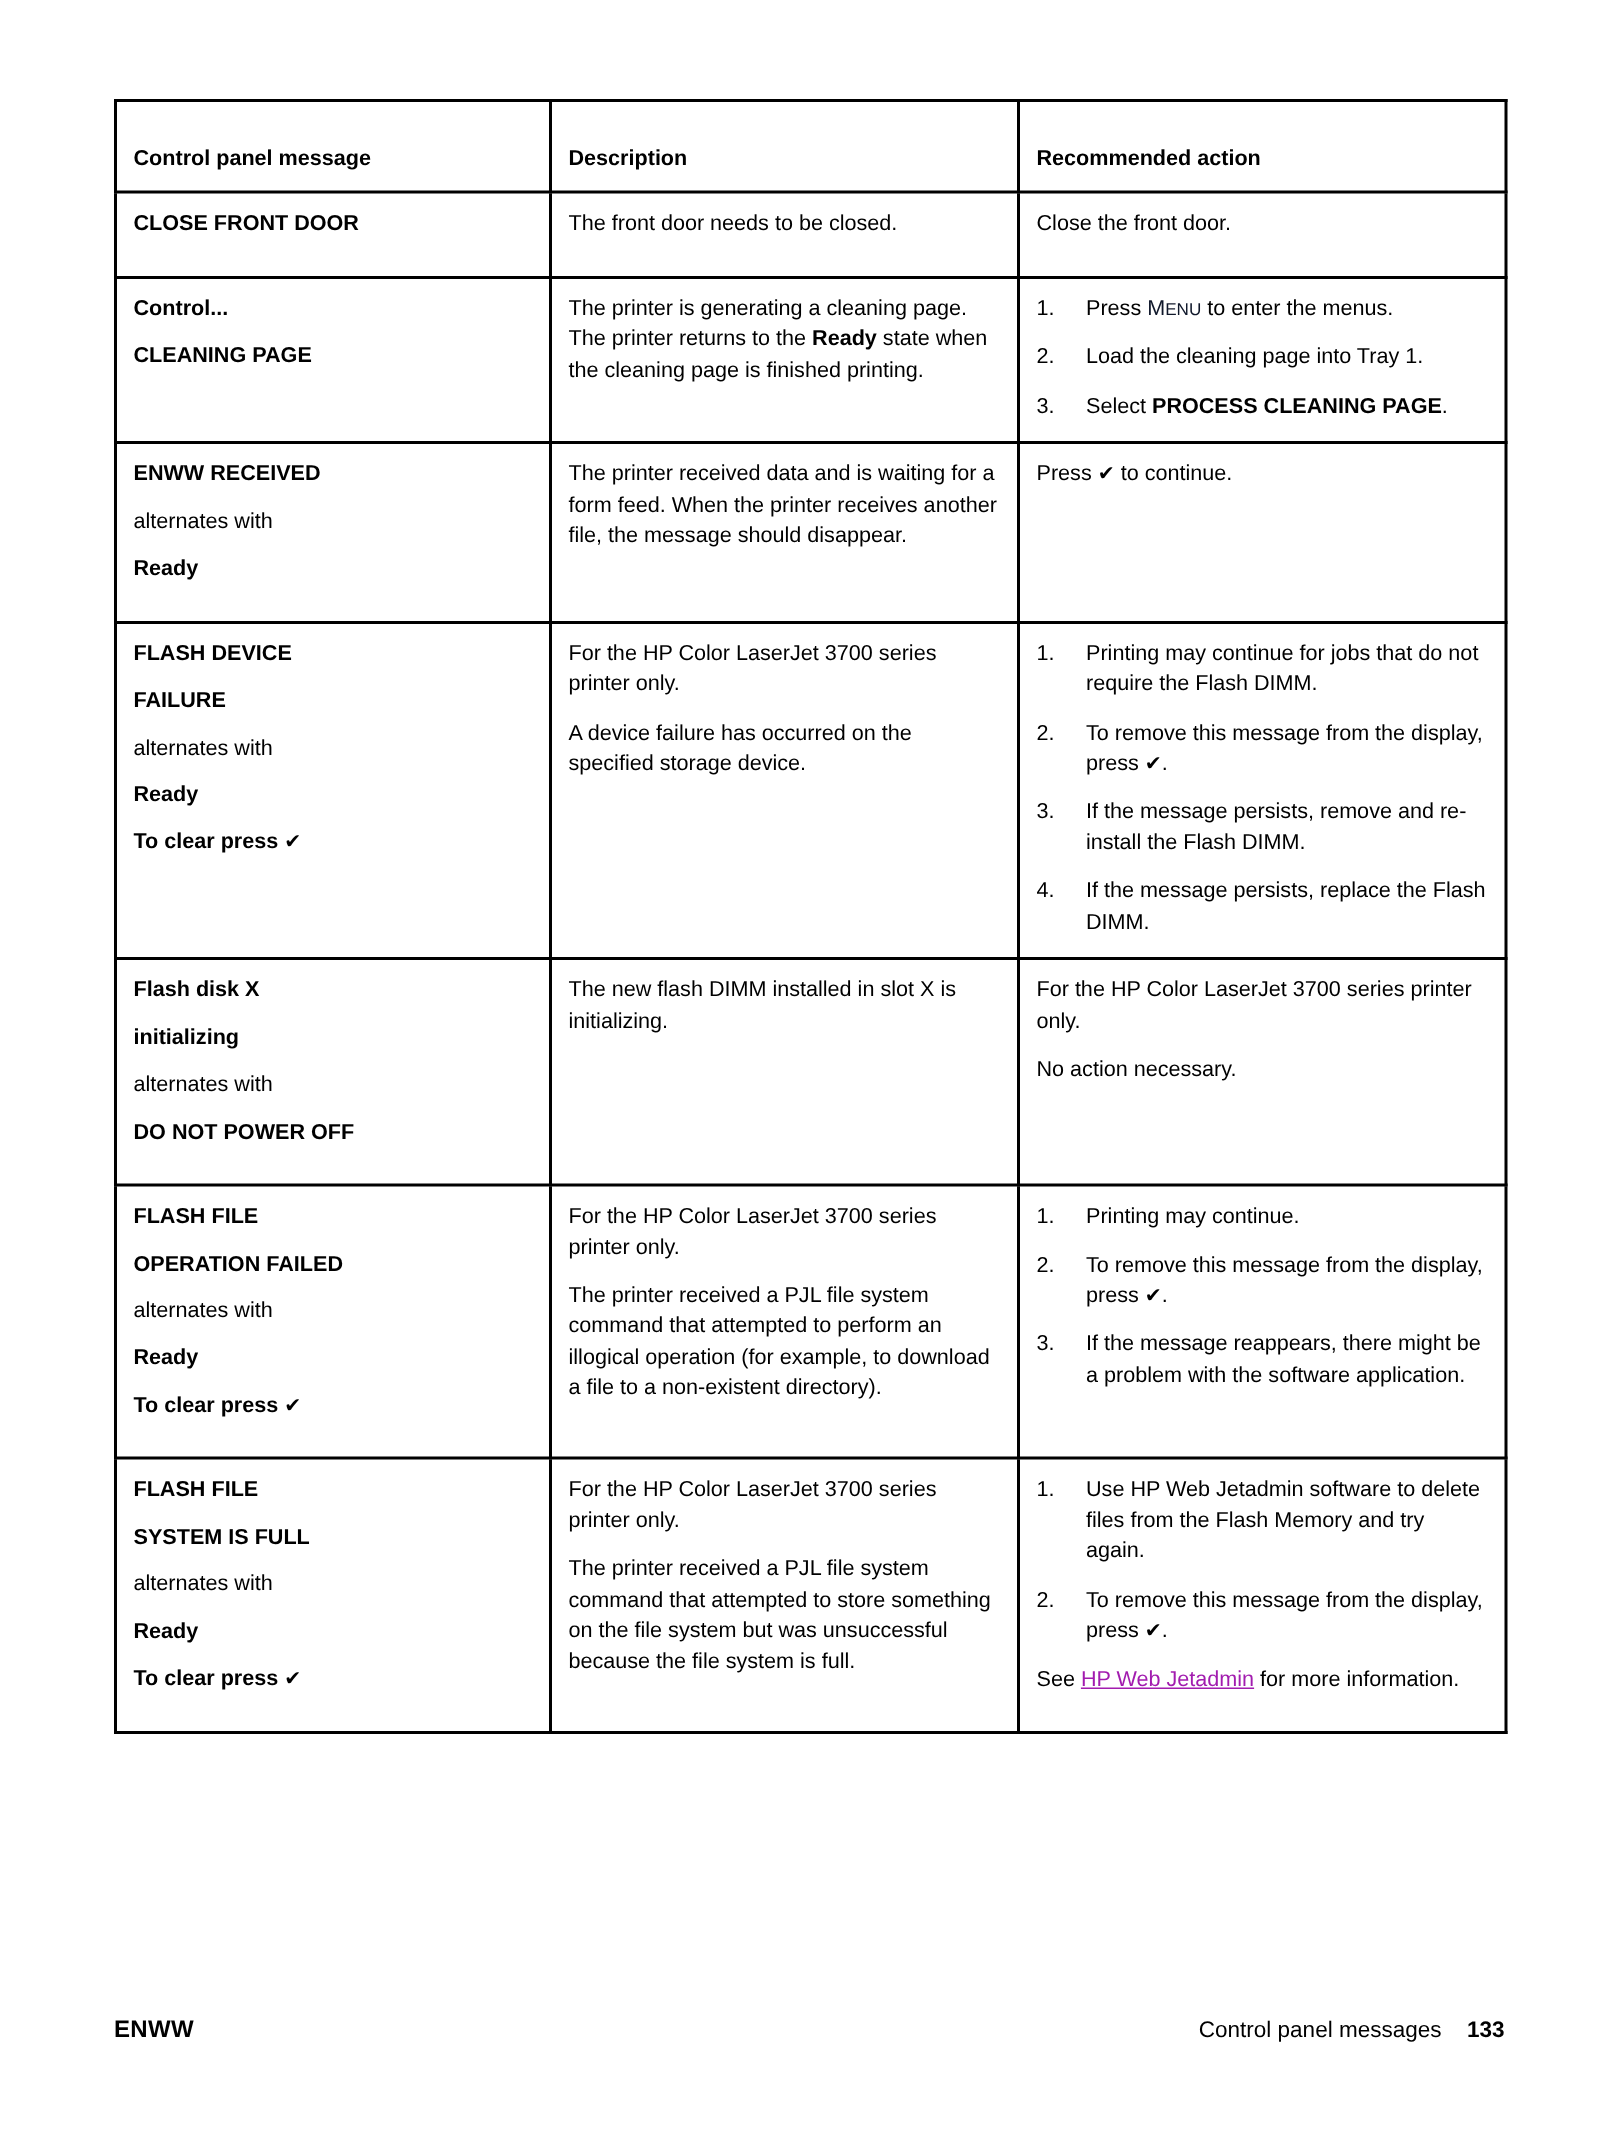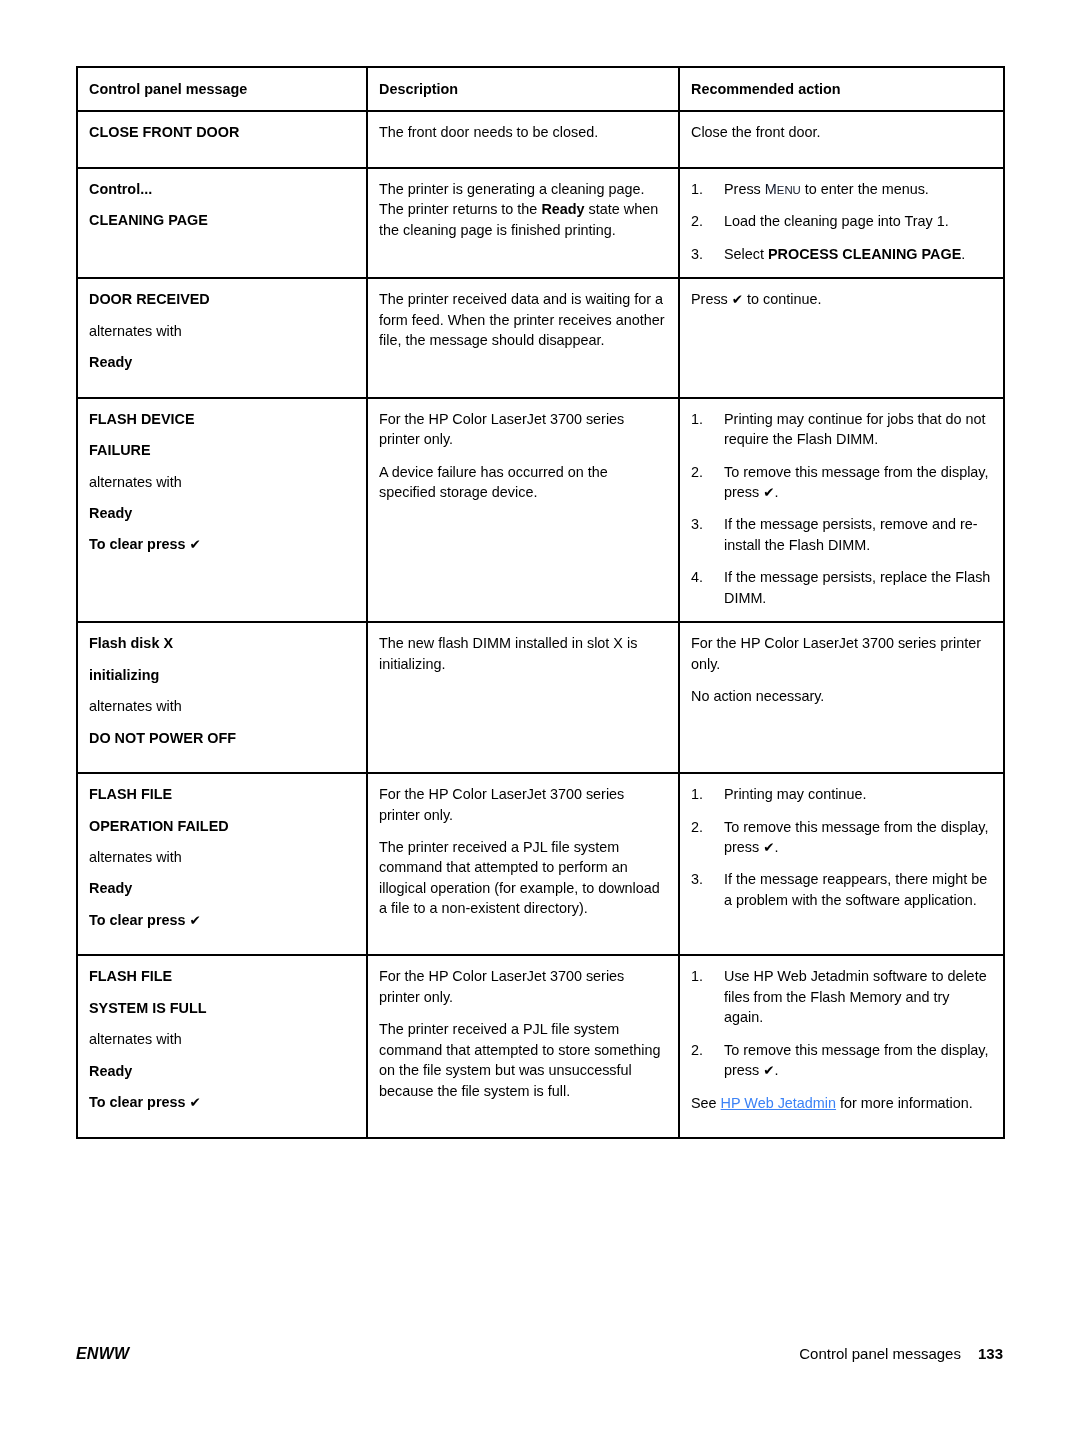--- a/index.html
+++ b/index.html
@@ -41,21 +41,21 @@
   .msg-table td {
     border: 2px solid #000000;
     vertical-align: top;
     padding: 10px 11px 13px 11px;
     font-size: 14.4px;
     line-height: 1.42;
     text-align: left;
   }
   .msg-table thead th {
     font-weight: bold;
-    padding-top: 11px;
+    padding-top: 28px;
     padding-bottom: 11px;
   }
 
   
   .p      { margin: 0 0 12px 0; }
   .p:last-child { margin-bottom: 0; }
   .p.tight { margin-bottom: 11px; }
 
   .b  { font-weight: bold; }
   .n  { font-weight: normal; }
@@ -86,21 +86,21 @@
 
   
   .key {
     color: #0f172a;
     font-weight: normal;
   }
   .key .cap  { font-size: 14.4px; }
   .key .sml  { font-size: 11.4px; }
 
   .link {
-    color: #3b82f6;
+    color: #a21caf;
     text-decoration: underline;
   }
 
   .ck {
     font-family: "DejaVu Sans", sans-serif;
     font-weight: bold;
     font-size: 13.5px;
   }
 
   
@@ -111,21 +111,20 @@
     width: 927px;
     height: 24px;
   }
   .footer-left {
     position: absolute;
     left: 0;
     top: 0;
     font-size: 16px;
     font-weight: bold;
     letter-spacing: 0.2px;
-    font-style: italic;
   }
   .footer-right {
     position: absolute;
     right: 0;
     top: 0;
     font-size: 15px;
     white-space: nowrap;
     text-align: center;
   }
   .footer-right .fr-label { font-weight: normal; }
@@ -172,21 +171,21 @@
           <td>
             <ol class="steps">
               <li><span>Press </span><span class="key"><span class="cap">M</span><span class="sml">ENU</span></span><span> to enter the menus.</span></li>
               <li><span>Load the cleaning page into Tray 1.</span></li>
               <li><span>Select </span><span class="b">PROCESS CLEANING PAGE</span><span>.</span></li>
             </ol>
           </td>
         </tr>
         <tr>
           <td>
-            <div class="p tight b">DOOR RECEIVED</div>
+            <div class="p tight b">ENWW RECEIVED</div>
             <div class="p tight n">alternates with</div>
             <div class="p tight b">Ready</div>
           </td>
           <td>
             <div class="p">The printer received data and is waiting for a form feed. When the printer receives another file, the message should disappear.</div>
           </td>
           <td>
             <div class="p"><span>Press </span><span class="ck">✔</span><span> to continue.</span></div>
           </td>
         </tr>

